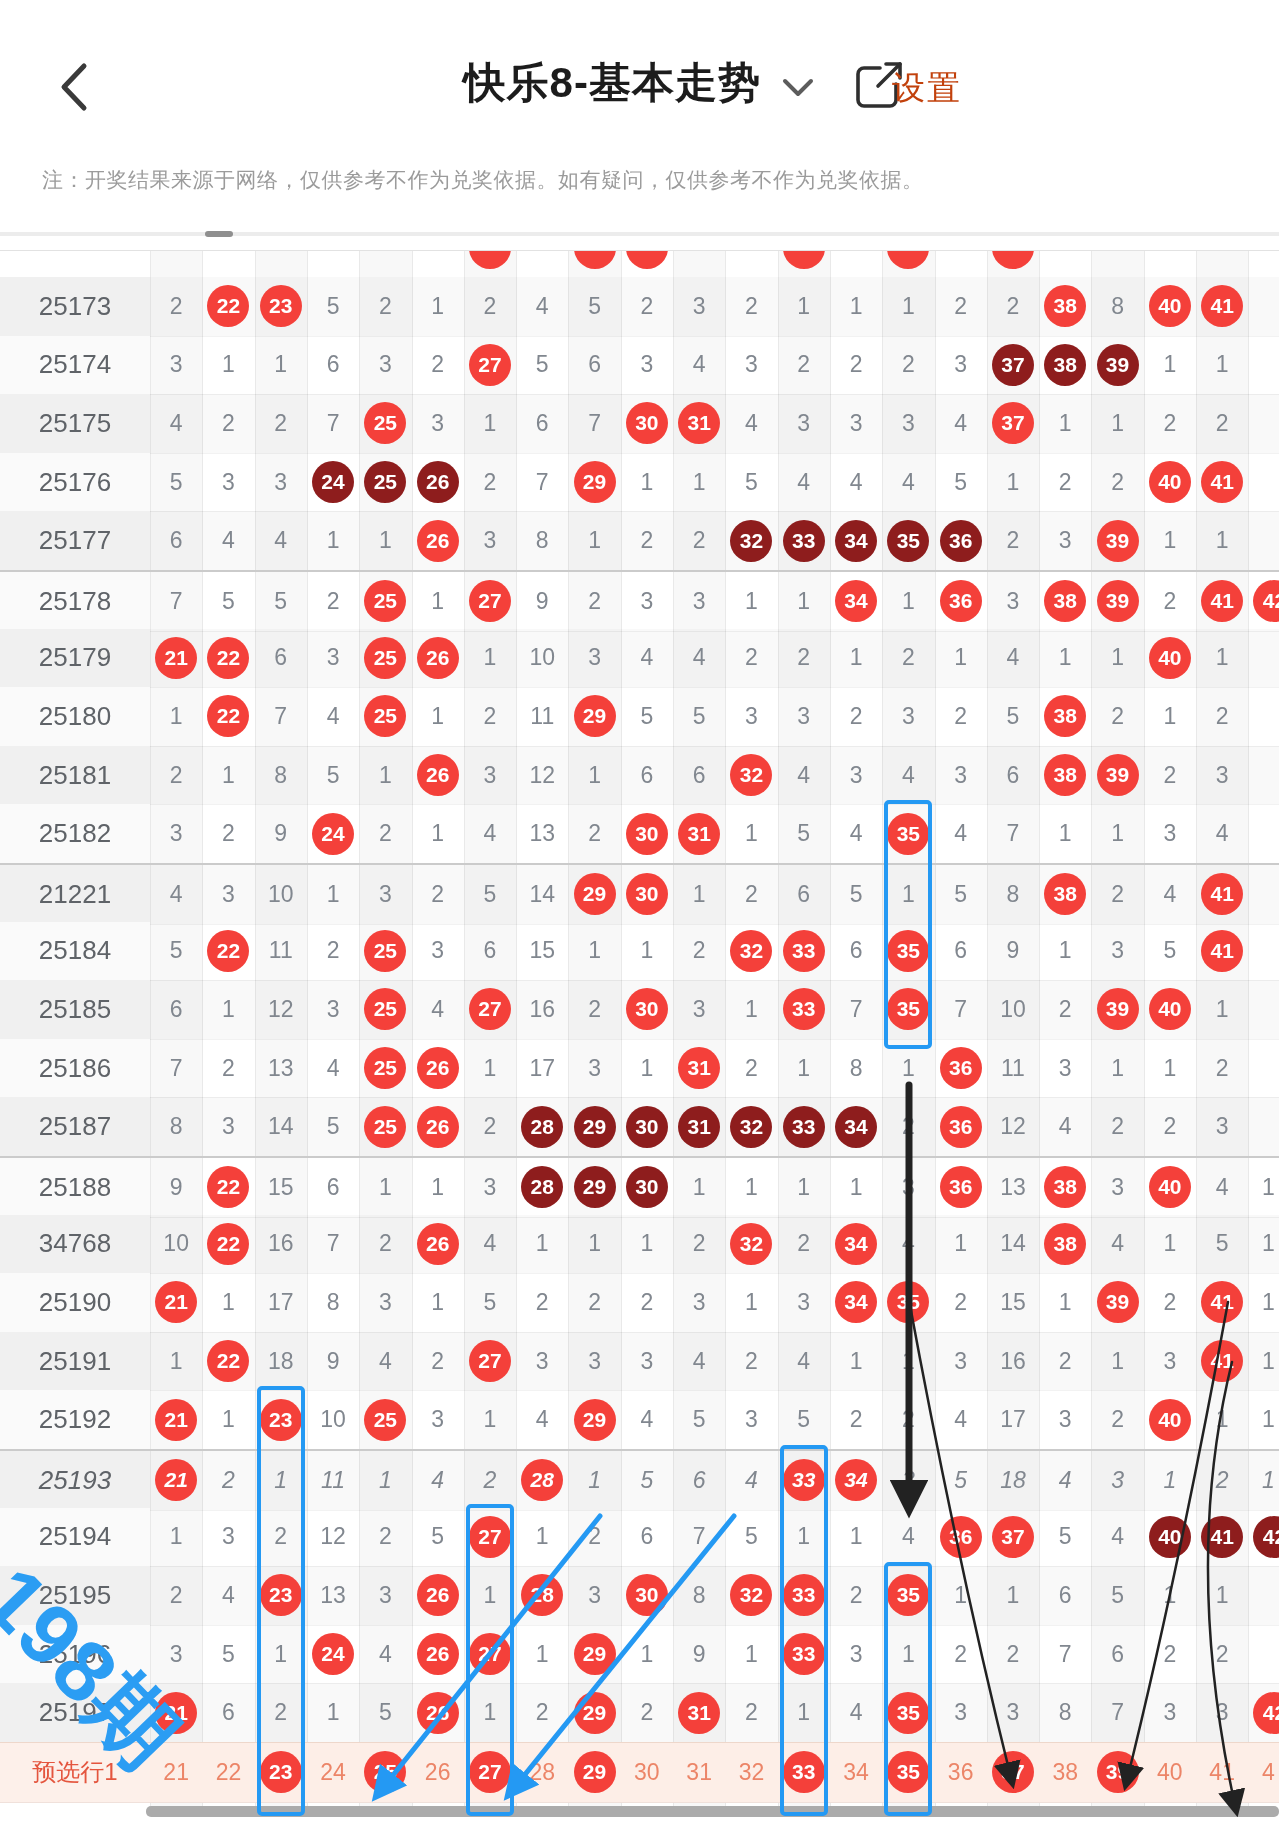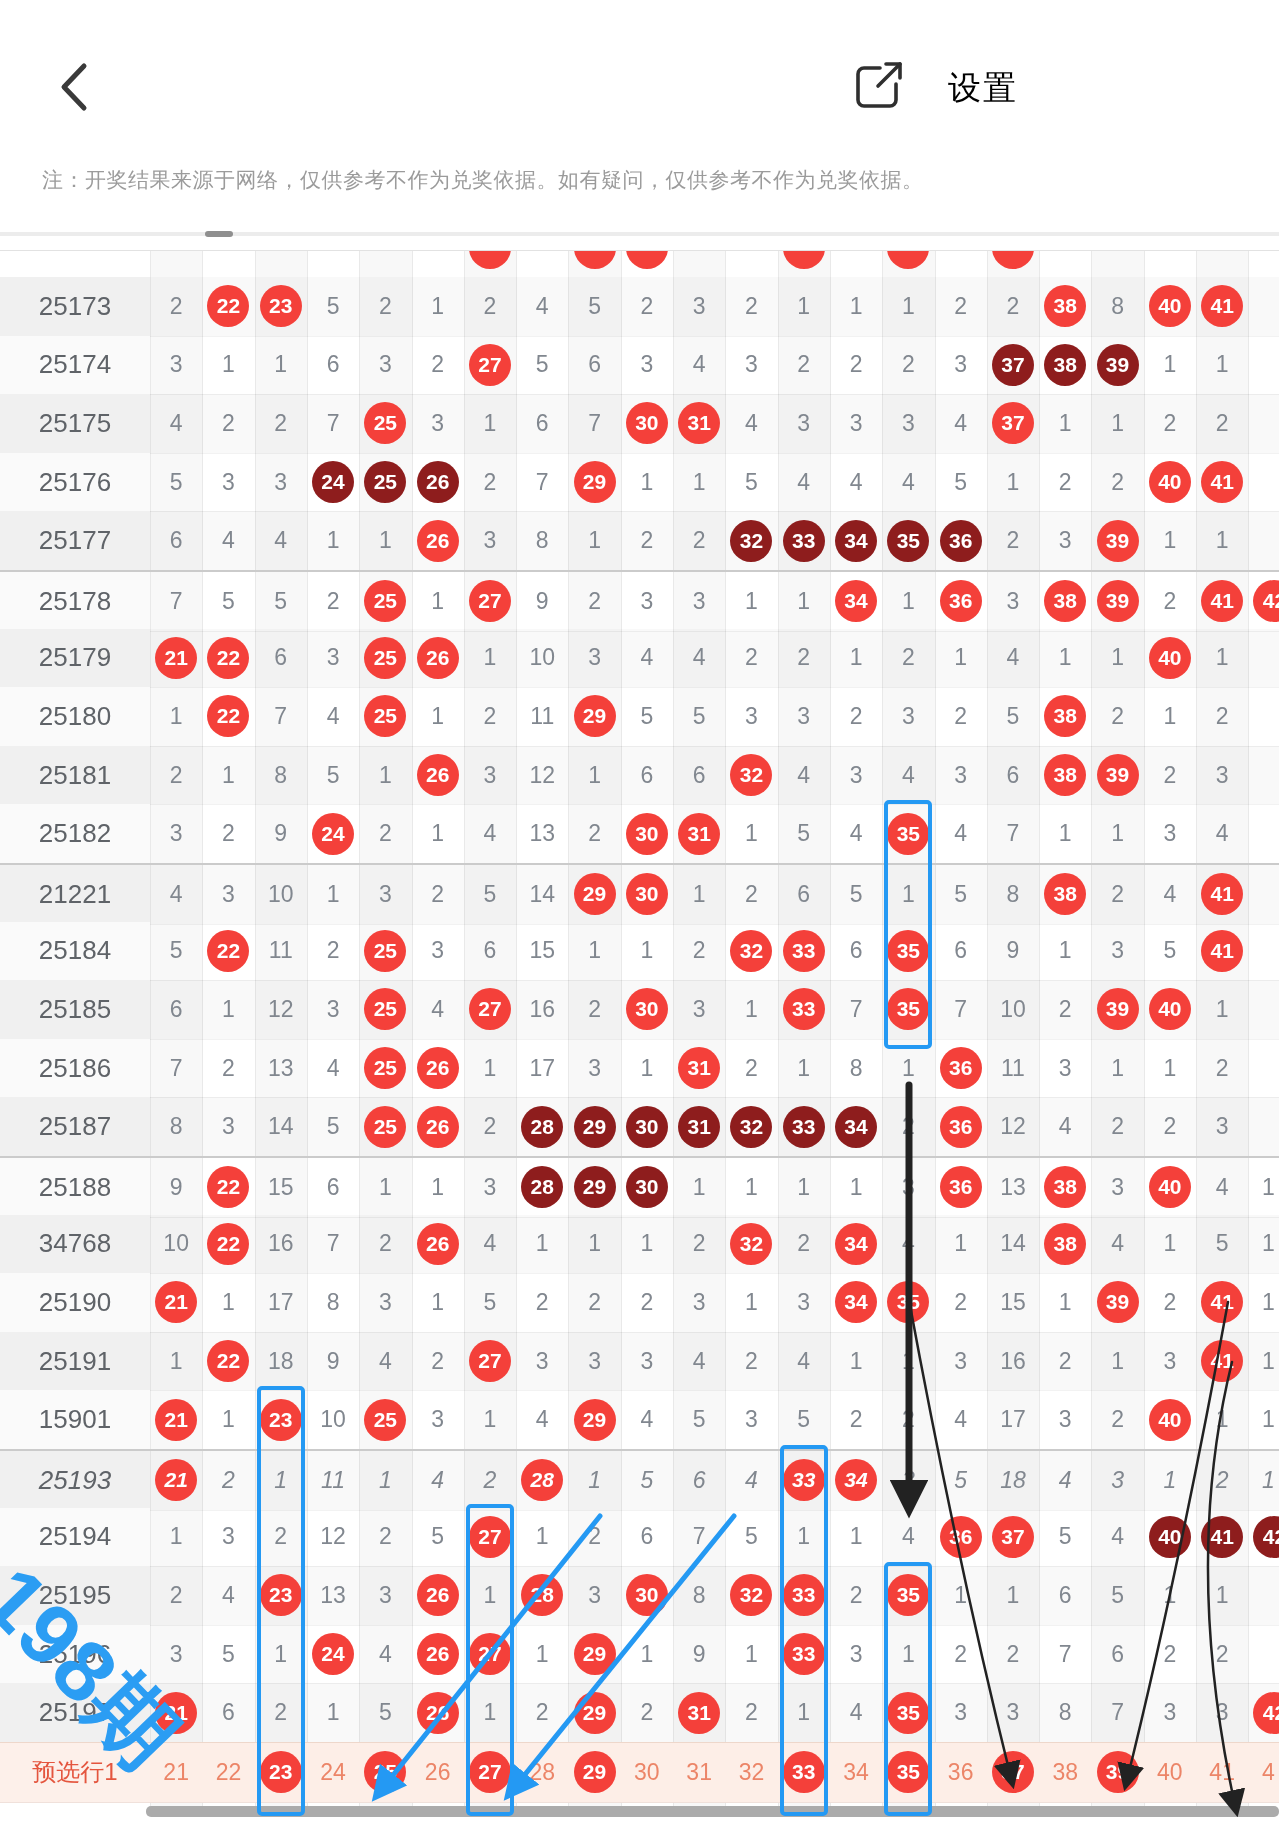--- a/index.html
+++ b/index.html
@@ -5,21 +5,21 @@
   html,body{margin:0;padding:0;background:#fff;}
   body{width:1279px;height:1823px;overflow:hidden;position:relative;
        font-family:"Liberation Sans","DejaVu Sans",sans-serif;}
   
   .topbar{position:absolute;left:0;top:0;width:1279px;height:150px;background:#fff;}
   .back-btn{position:absolute;left:52px;top:58px;width:48px;height:58px;cursor:pointer;}
   .title-wrap{position:absolute;left:0;top:55px;width:1279px;text-align:center;}
   .title{font-size:42px;font-weight:700;color:#1c1c1c;letter-spacing:1px;display:inline-block;vertical-align:middle;}
   .dd-icon{display:inline-block;vertical-align:middle;margin-left:16px;margin-top:14px;}
   .share-btn{position:absolute;left:850px;top:58px;width:56px;height:56px;cursor:pointer;}
-  .settings-btn{position:absolute;left:948px;top:66px;font-size:33px;color:#000000;cursor:pointer;letter-spacing:2px;}
+  .settings-btn{position:absolute;left:892px;top:66px;font-size:33px;color:#c2410c;cursor:pointer;letter-spacing:2px;}
   .notice{position:absolute;left:42px;top:166px;width:1200px;font-size:21px;color:#9b9b9b;letter-spacing:0.5px;}
   
   .hscroll-track{position:absolute;left:0;top:232px;width:1279px;height:4px;background:#ececec;}
   .hscroll-thumb{position:absolute;left:205px;top:231px;width:28px;height:6px;background:#8f8f8f;border-radius:3px;cursor:pointer;}
   
   #table{position:absolute;left:0;top:250px;width:1279px;height:1556px;}
   .col-stripe{position:absolute;top:0;height:1556px;border-left:1px solid #e9e9e9;}
   .col-stripe.odd{background:rgba(0,0,0,0.028);}
   .top-strip{position:absolute;left:0;top:0;width:1279px;height:27px;overflow:hidden;border-top:1px solid #e2e2e2;}
   .row{position:absolute;left:0;width:1279px;height:58.6px;overflow:hidden;border-bottom:1px solid rgba(0,0,0,0.05);}
@@ -46,20 +46,28 @@
   .bottom-scrollbar{position:absolute;left:146px;top:1806px;width:1133px;height:11px;background:#ababab;border-radius:5px;cursor:pointer;z-index:20;}
 </style>
 </head>
 <body>
 
 <div class="topbar">
   <div class="back-btn">
     <svg width="48" height="58" viewBox="0 0 48 58">
         <polyline points="32,8 12,29 32,50" fill="none" stroke="#3a3a3a" stroke-width="5" stroke-linecap="round" stroke-linejoin="round"></polyline>
       </svg>
+  </div>
+  <div class="title-wrap">
+    <span class="title">快乐8-基本走势</span>
+    <span class="dd-icon">
+      <svg width="34" height="22" viewBox="0 0 34 22">
+          <polyline points="4,4 17,17 30,4" fill="none" stroke="#5c5c5c" stroke-width="4" stroke-linecap="round" stroke-linejoin="round"></polyline>
+        </svg>
+    </span>
   </div>
   <div class="share-btn">
     <svg width="56" height="56" viewBox="0 0 56 56" fill="none" stroke="#2f2f2f" stroke-width="3.6" stroke-linecap="round" stroke-linejoin="round">
       <path d="M30 10 H14 a6 6 0 0 0 -6 6 v26 a6 6 0 0 0 6 6 h26 a6 6 0 0 0 6 -6 V26"></path>
       <polyline points="36,6 50,6 50,20"></polyline>
       <line x1="50" y1="6" x2="28" y2="28"></line>
     </svg>
   </div>
   <div class="settings-btn">设置</div>
 </div>
@@ -778,21 +786,21 @@
       <div class="cell" style="left: 1039.1px;">2</div>
       <div class="cell" style="left: 1091.4px;">1</div>
       <div class="cell" style="left: 1143.7px;">3</div>
       <div class="cell" style="left: 1196px;">
         <div class="ball">41</div>
       </div>
       <div class="cell" style="left: 1242.3px;">1</div>
     </div>
     <div class="row" style="top: 1140.4px;">
       <div class="rowbg"></div>
-      <div class="plabel">15901</div>
+      <div class="plabel">25192</div>
       <div class="cell" style="left: 150px;">
         <div class="ball">21</div>
       </div>
       <div class="cell" style="left: 202.3px;">1</div>
       <div class="cell" style="left: 254.6px;">
         <div class="ball">23</div>
       </div>
       <div class="cell" style="left: 306.9px;">10</div>
       <div class="cell" style="left: 359.2px;">
         <div class="ball">25</div>

